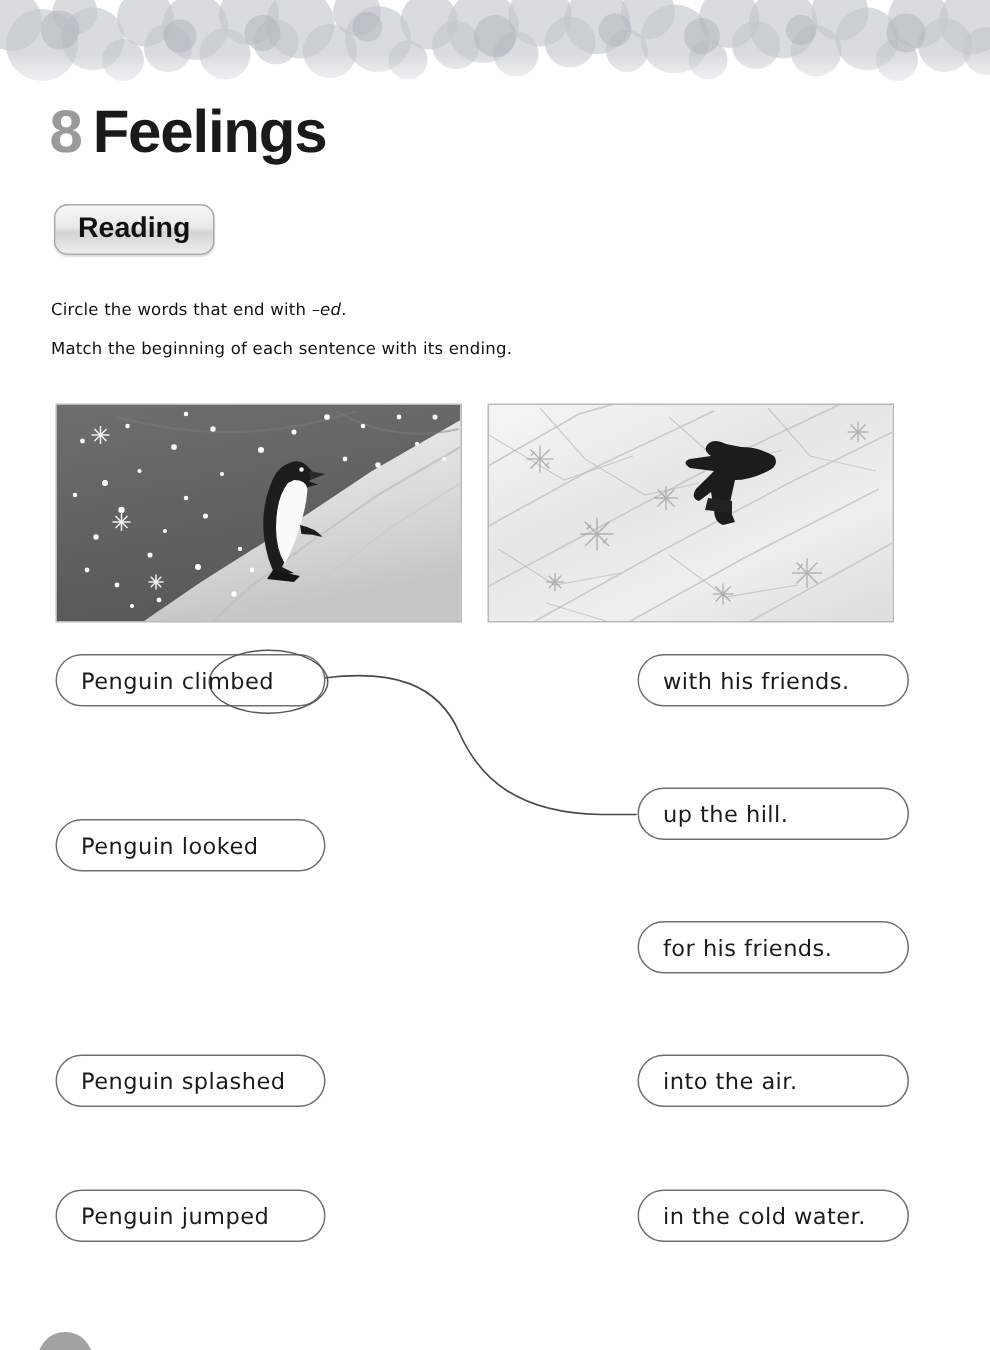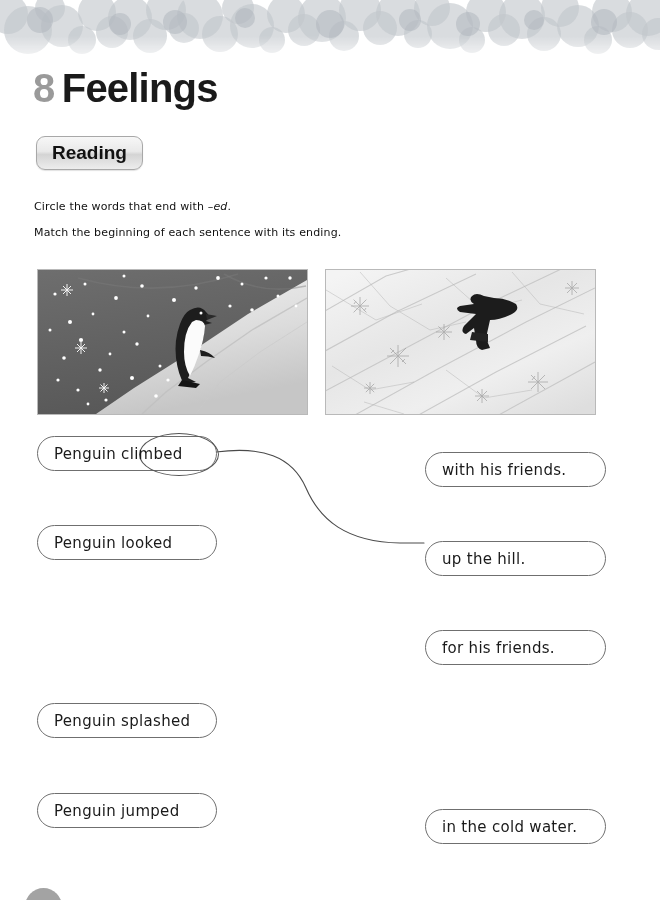--- a/index.html
+++ b/index.html
@@ -146,21 +146,21 @@
   .pill-text {
     font-family: "DejaVu Sans", sans-serif;
     font-size: 15px;
     color: #1a1a1a;
     letter-spacing: 0.3px;
     white-space: nowrap;
     position: relative;
     z-index: 2;
   }
   .pill-left  { left: 37px; width: 180px; }
-  .pill-right { left: 425px; width: 181px; margin-top: 16px; }
+  .pill-right { left: 425px; width: 181px; }
 
   .circle-mark {
     position: absolute;
     border: 1px solid #555;
     border-radius: 50%;
     z-index: 1;
     pointer-events: none;
   }
 
   
@@ -440,37 +440,40 @@
 <div id="match-area">
 
   <svg id="connector-layer" width="660" height="900">
     <path d="M216 452 C 262 446, 292 456, 306 488 C 320 520, 346 542, 400 543 L 424 543" stroke="#4a4a4a" stroke-width="1.1" fill="none" stroke-linecap="round"></path>
   </svg>
 
   <div class="pill pill-left" style="top:436px;">
     <span class="pill-text">Penguin climbed</span>
     <span class="circle-mark" style="left:101px; top:-4px; width:78px; height:41px;"></span>
   </div>
-  <div class="pill pill-left" style="top:525px;">
+  <div class="pill pill-left" style="top:546px;">
     <span class="pill-text">Penguin looked</span>
   </div>
   <div class="pill pill-left" style="top:703px;">
     <span class="pill-text">Penguin splashed</span>
   </div>
   <div class="pill pill-left" style="top:793px;">
     <span class="pill-text">Penguin jumped</span>
   </div>
 
   <div class="pill pill-right" style="top:436px;">
     <span class="pill-text">with his friends.</span>
   </div>
   <div class="pill pill-right" style="top:525px;">
     <span class="pill-text">up the hill.</span>
   </div>
   <div class="pill pill-right" style="top:614px;">
     <span class="pill-text">for his friends.</span>
   </div>
+  <div class="pill pill-right" style="top:703px;">
+    <span class="pill-text">into the air.</span>
+  </div>
   <div class="pill pill-right" style="top:793px;">
     <span class="pill-text">in the cold water.</span>
   </div>
 </div>
 
 <div id="page-number">48</div>
 
 </body></html>

